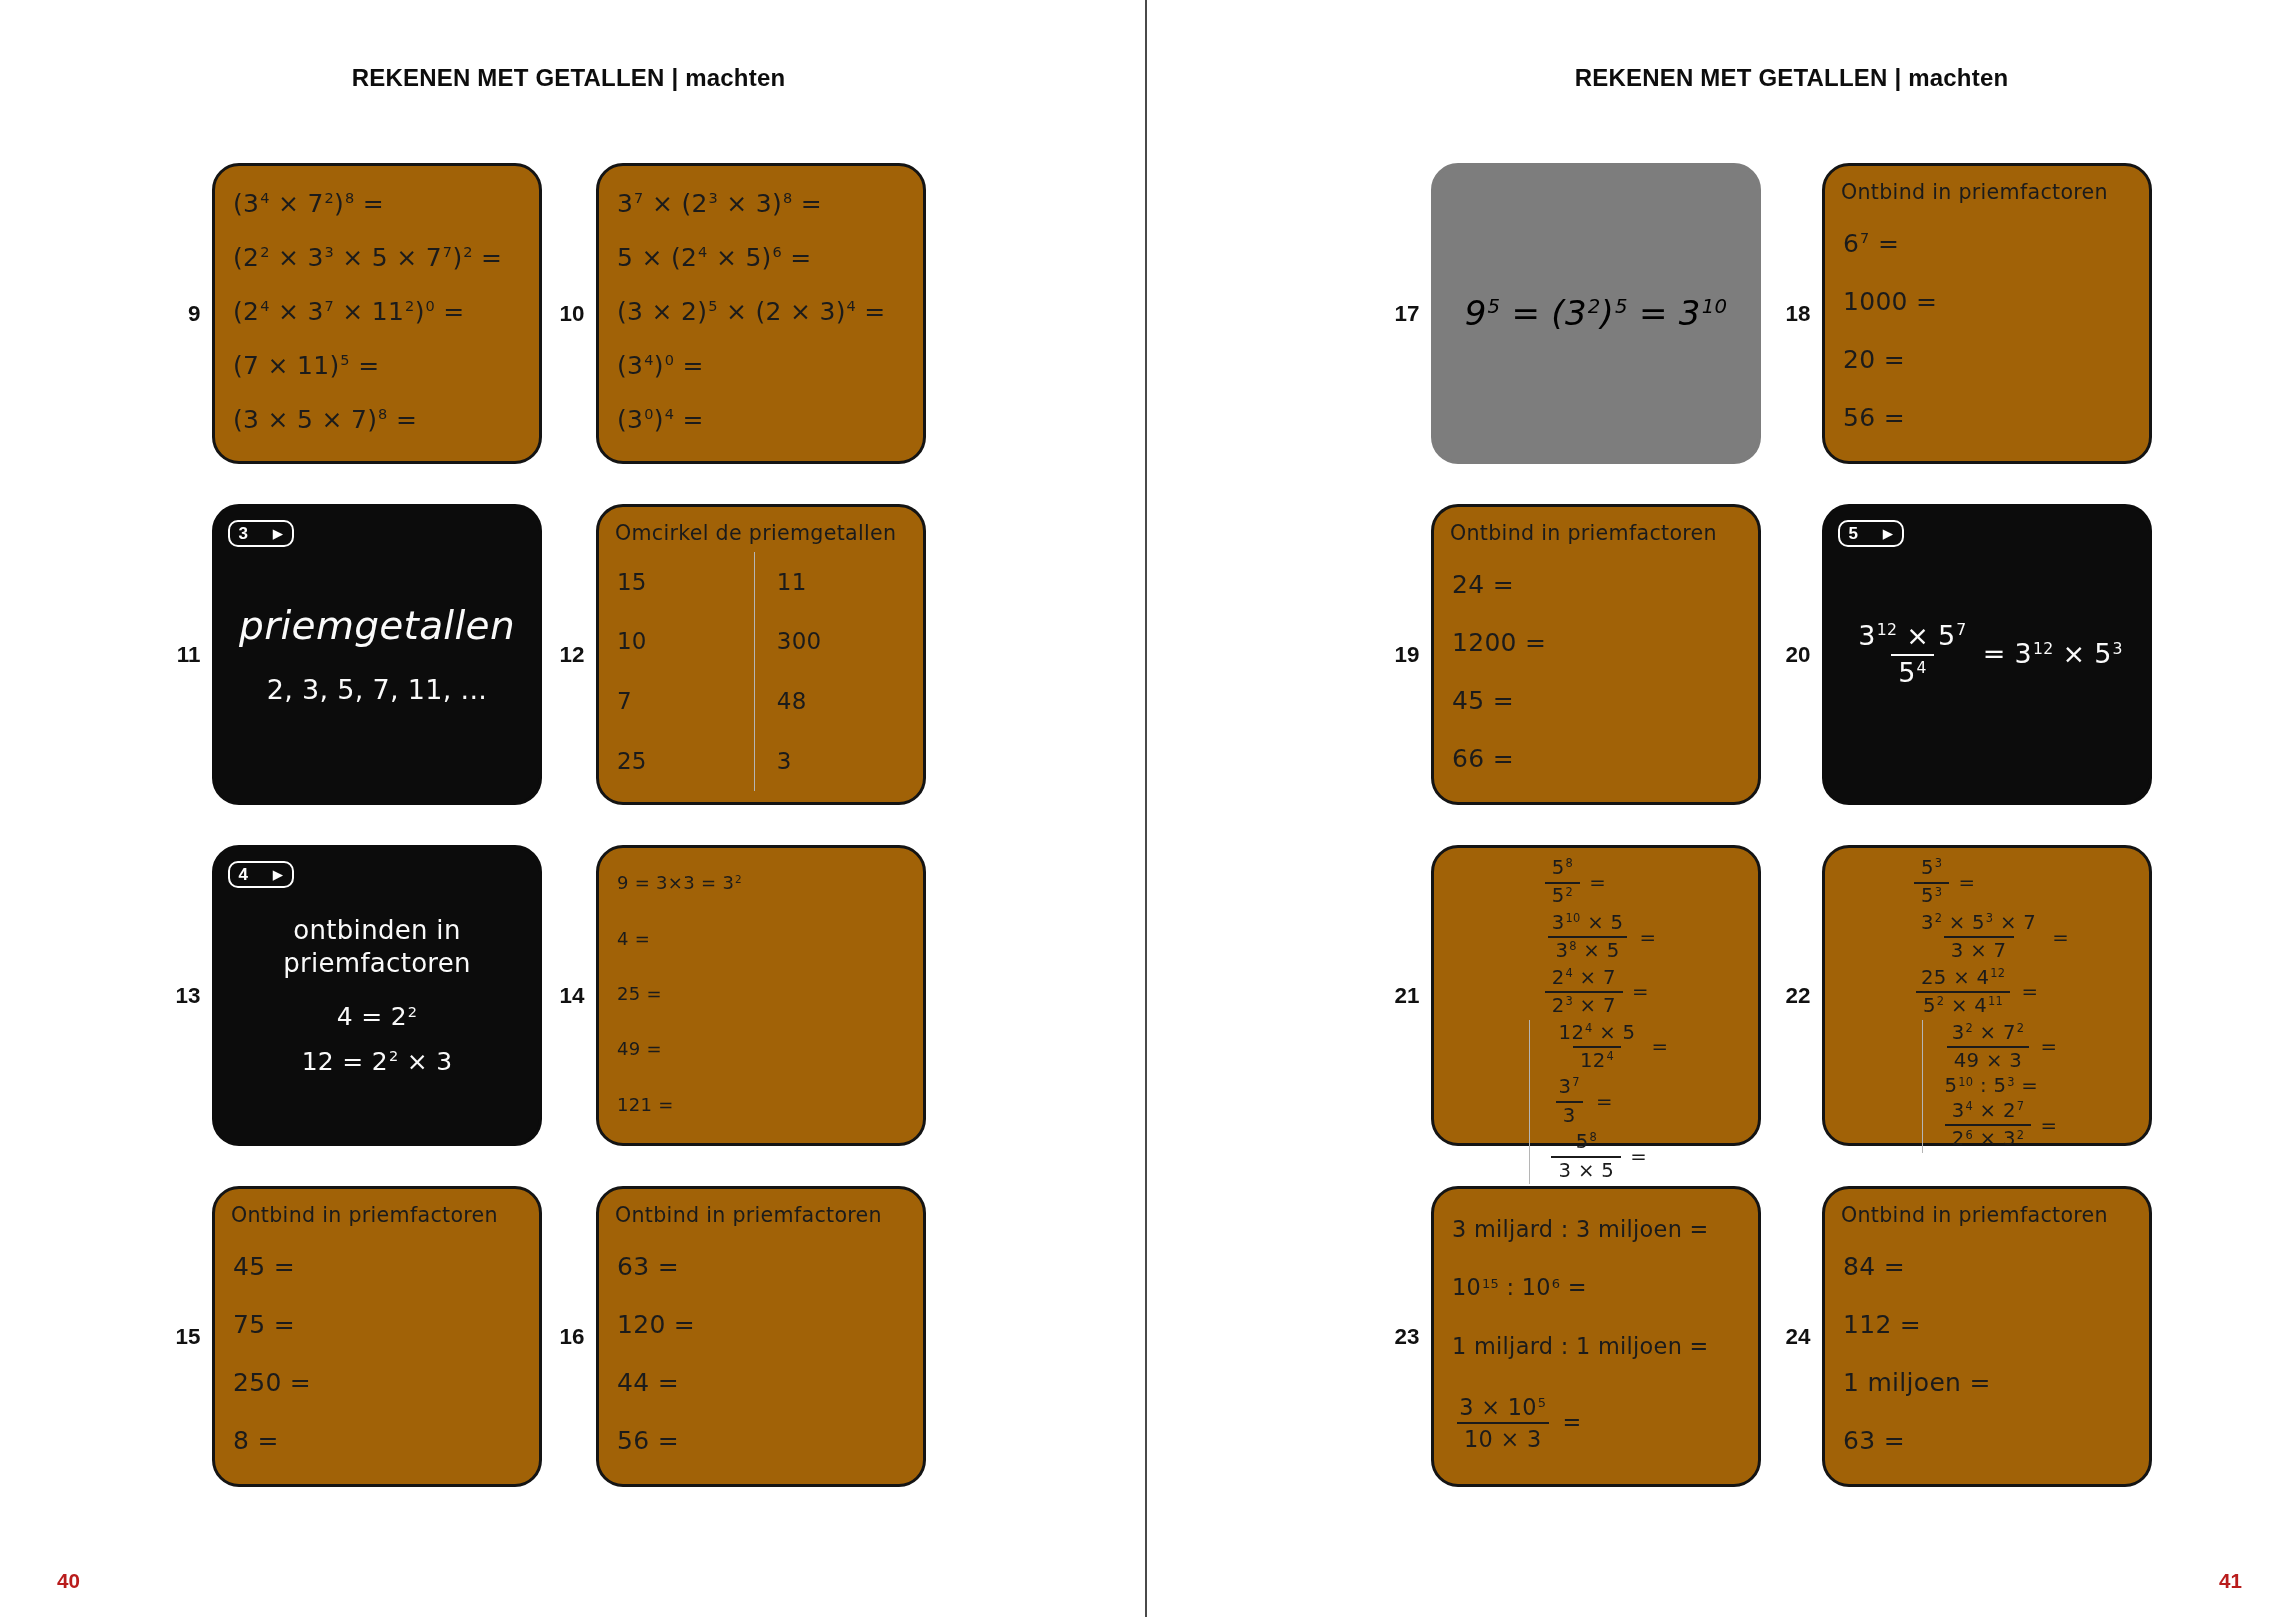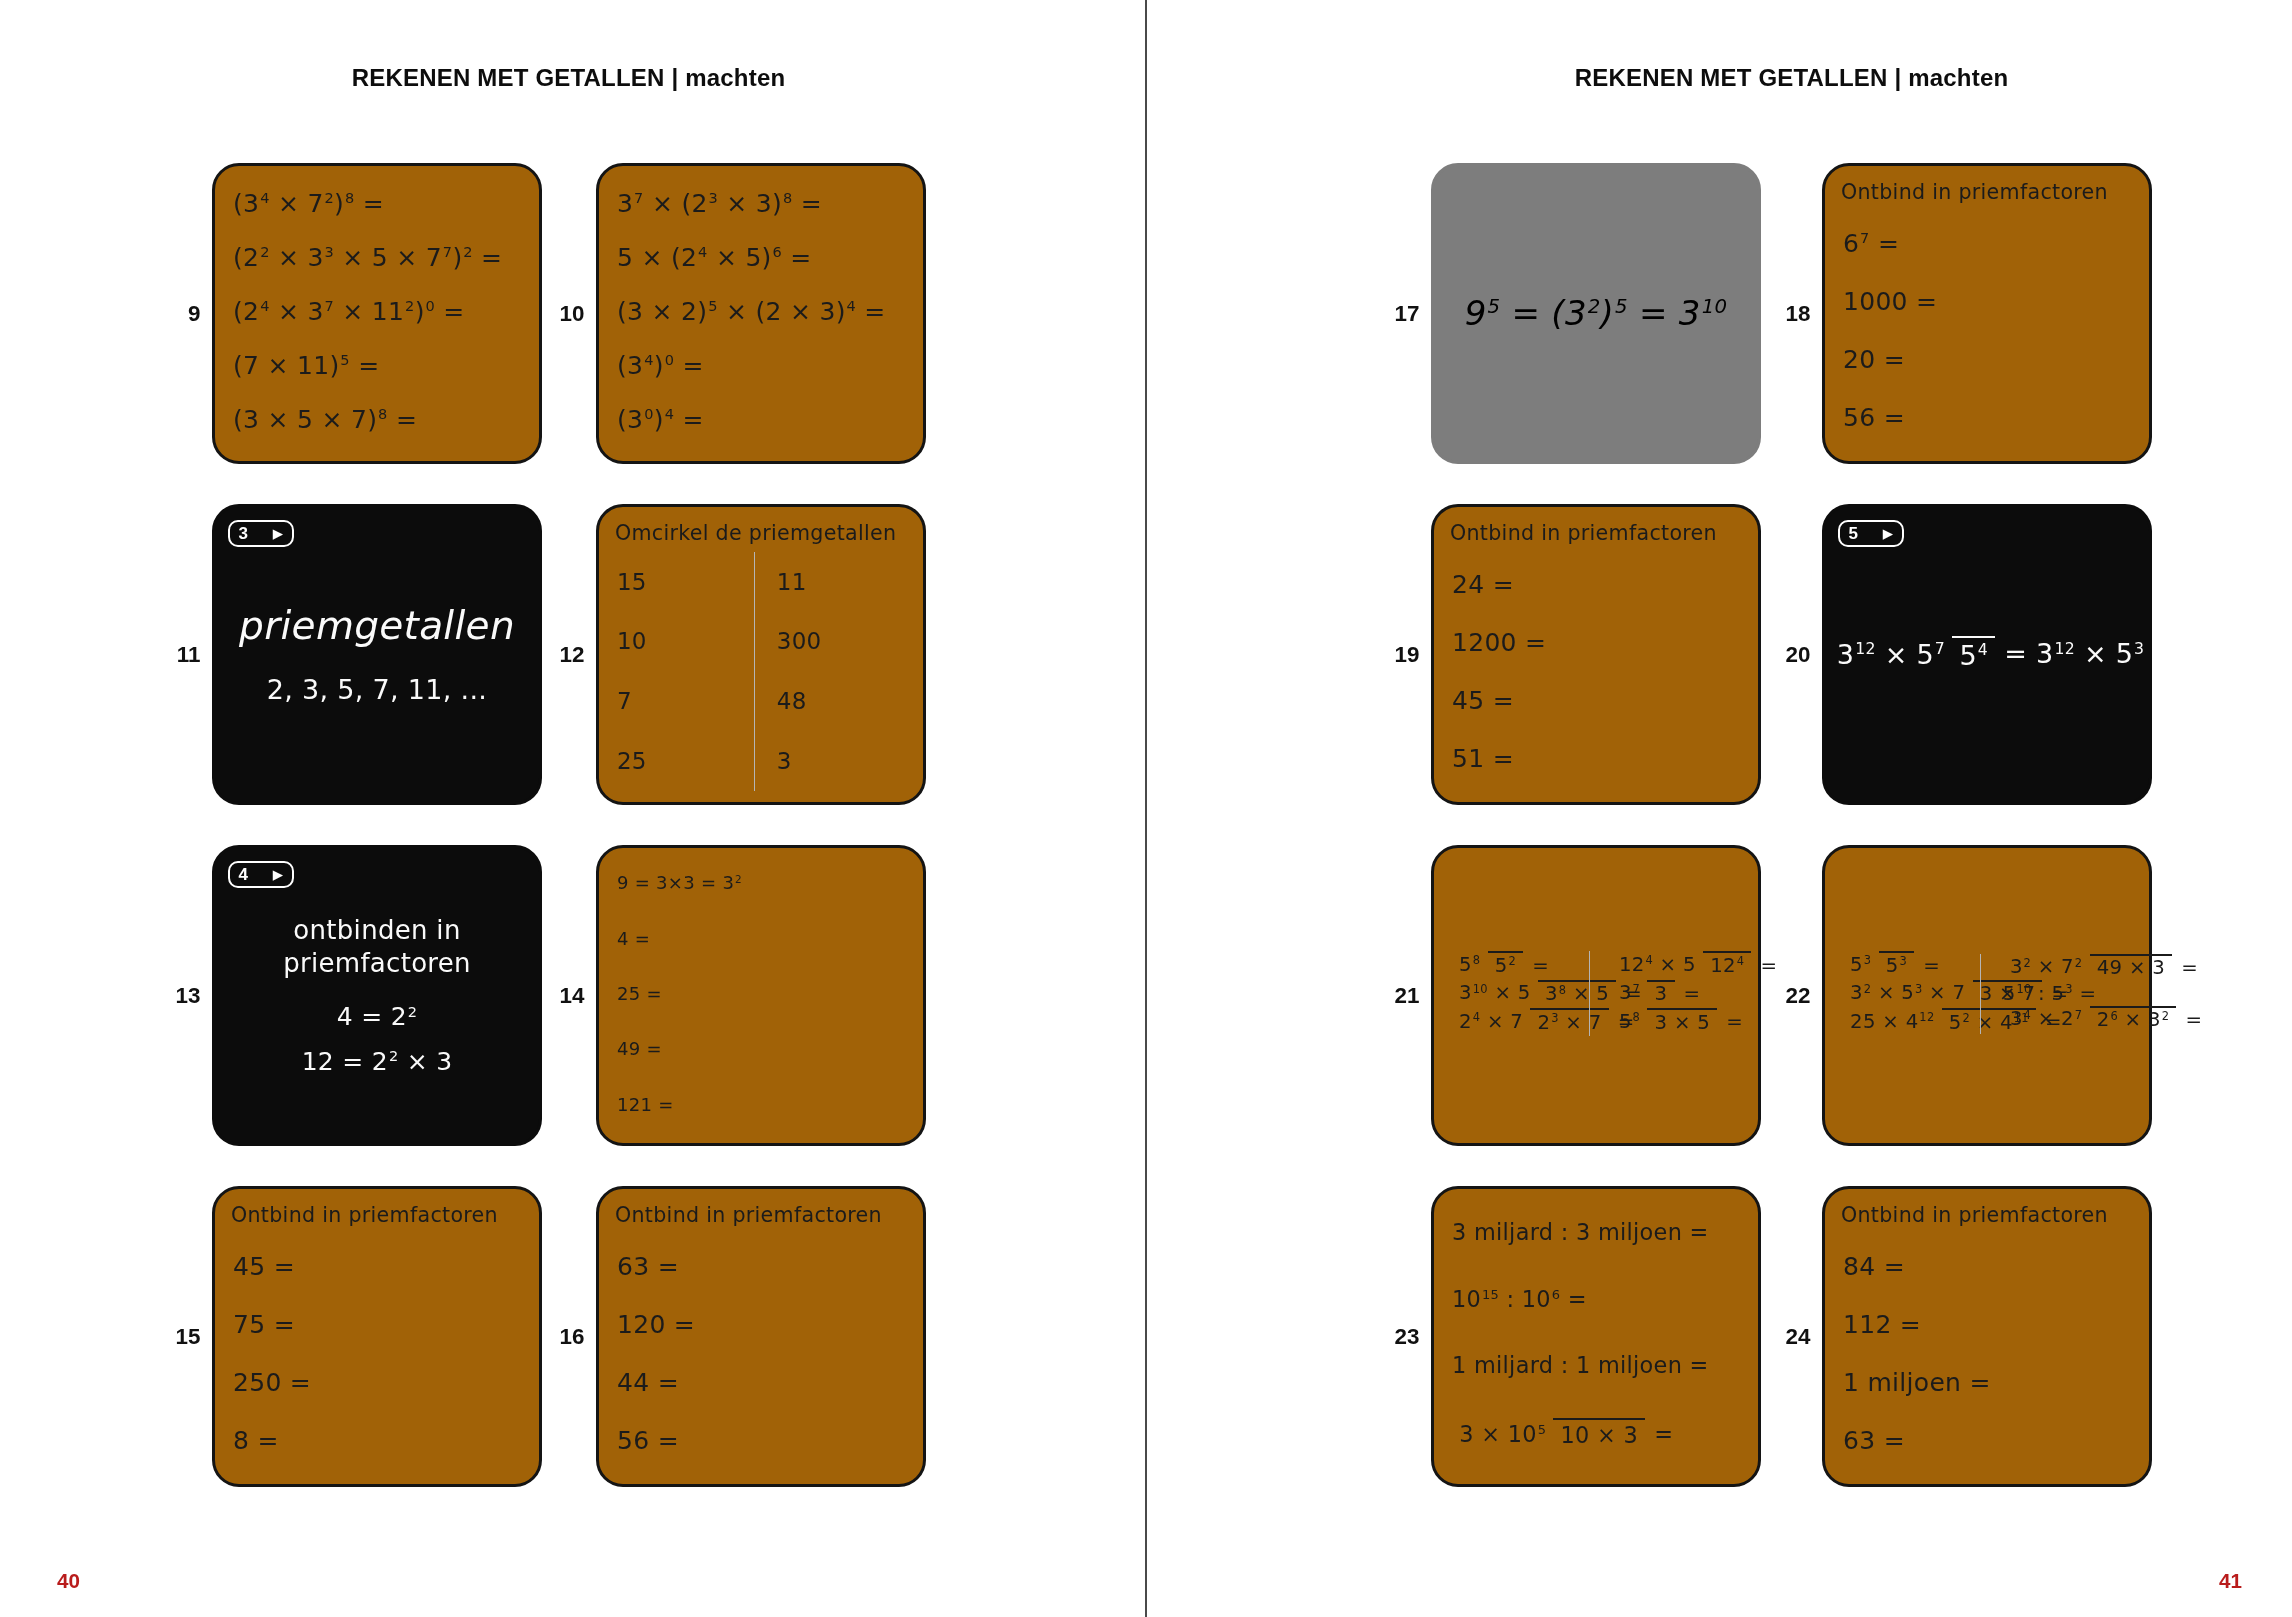--- a/index.html
+++ b/index.html
@@ -53,21 +53,21 @@
 
   .columns{flex:1;display:flex;padding:7.2px 9px 10.7px 14.3px;font-size:23px;}
   .col{flex:1;display:flex;flex-direction:column;justify-content:space-around;
        align-items:flex-start;padding-left:3.6px;min-width:0;}
   .col + .col{border-left:1.3px solid #b5b5b5;padding-left:21.5px;}
   .columns.sm{font-size:18px;}
   .columns.frac{font-size:19.7px;}
 
   .line{line-height:1.2;white-space:nowrap;}
   .fracline{display:flex;align-items:center;gap:9px;white-space:nowrap;}
-  .frac{display:inline-flex;flex-direction:row;align-items:center;text-align:center;}
+  .frac{display:inline-flex;flex-direction:column;align-items:center;text-align:center;}
   .frac .num,.frac .den{padding:0.9px 7.2px;line-height:1.25;}
   .frac .den{border-top:2.2px solid currentColor;}
   sup{font-size:.58em;vertical-align:.6em;margin-left:0.9px;}
 </style>
 </head>
 <body>
 
 <div class="sheet">
   <div class="page-header left">REKENEN MET GETALLEN | machten</div>
   <div class="page-header right">REKENEN MET GETALLEN | machten</div>
@@ -226,21 +226,21 @@
       </div>
       <div class="card-wrap">
         <div class="card-num">19</div>
         <div class="card white">
           <div class="card-title">Ontbind in priemfactoren</div>
           <div class="card-body">
             <div class="lines">
               <div class="line">24 =</div>
               <div class="line">1200 =</div>
               <div class="line">45 =</div>
-              <div class="line">51 =</div>
+              <div class="line">66 =</div>
             </div>
           </div>
         </div>
       </div>
       <div class="card-wrap">
         <div class="card-num">20</div>
         <div class="card black">
           <div class="badge">
             <span class="badge-num">5</span>
             <span class="badge-play">▶</span>

